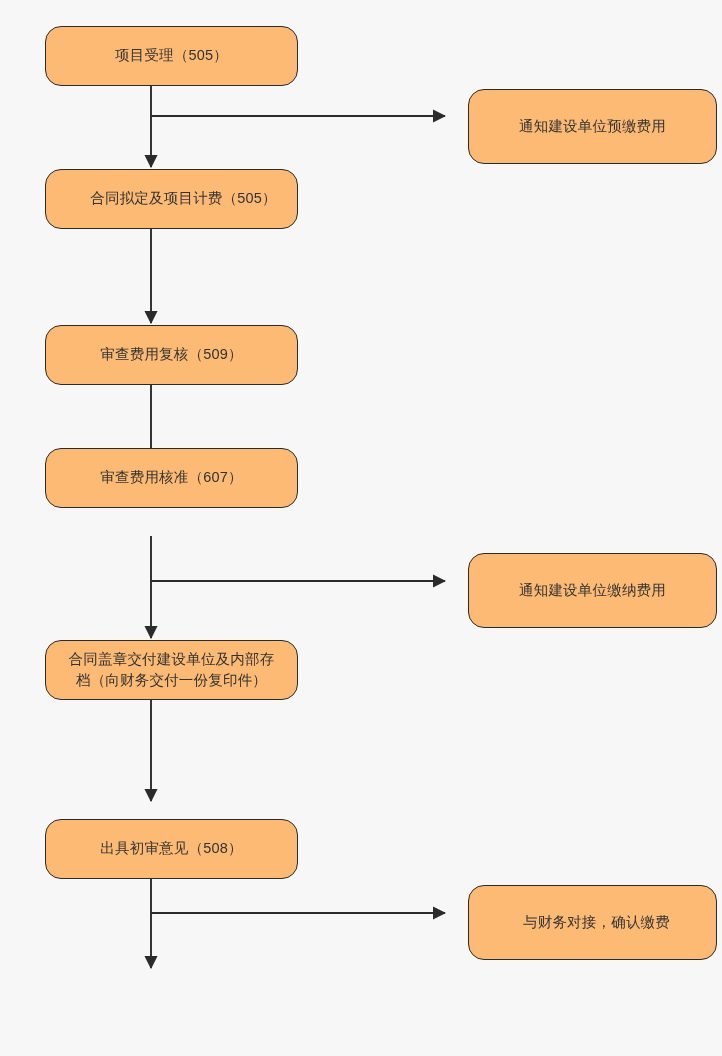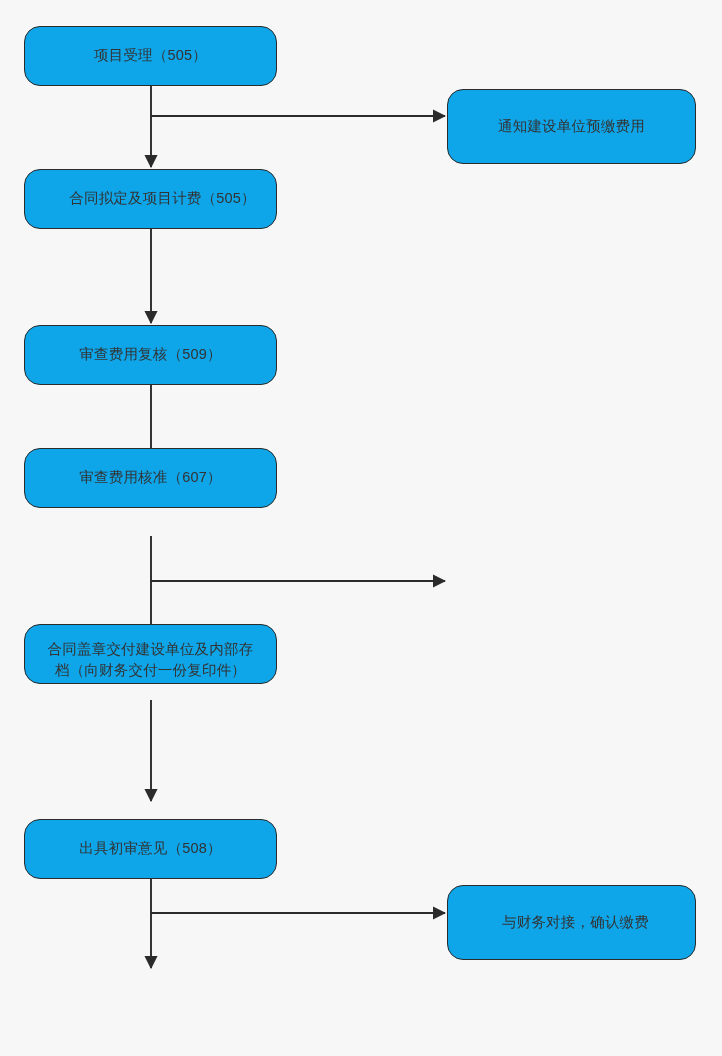--- a/index.html
+++ b/index.html
@@ -26,52 +26,53 @@
     left: 0;
     top: 0;
     width: 722px;
     height: 1056px;
     pointer-events: none;
   }
   
   .node {
     position: absolute;
     box-sizing: border-box;
-    background: #0ea5e9;
+    background: #fdba74;
     border: 1.6px solid #2b2b2b;
     border-radius: 16px;
     display: flex;
     align-items: center;
     justify-content: center;
     text-align: center;
     color: #333333;
     font-size: 14.5px;
     line-height: 1.45;
     letter-spacing: 0.2px;
     padding: 2px 10px;
+    margin-left: 21px;
   }
   .node .label {
     display: block;
     white-space: pre-line;
   }
   .node.left {
     left: 24px;
     width: 253px;
     height: 60px;
   }
   .node.right {
     left: 447px;
     width: 249px;
     height: 75px;
   }
   .n1  { top: 26px; }
   .n2  { top: 169px; padding-left: 34px; }
   .n3  { top: 325px; align-items: center; }
   .n4  { top: 448px; }
-  .n5  { top: 624px; align-items: flex-end; }
+  .n5  { top: 640px; }
   .n6  { top: 819px; }
   .n7  { top: 970px; }
   .r1  { top: 89px; }
   .r2  { top: 553px; }
   .r3  { top: 885px; padding-left: 18px; }
 </style>
 </head>
 <body>
 
 <div id="canvas">
@@ -122,18 +123,21 @@
 
   <div class="node left n6">
     <span class="label">出具初审意见（508）</span>
   </div>
 
 
   <div class="node right r1">
     <span class="label">通知建设单位预缴费用</span>
   </div>
 
+  <div class="node right r2">
+    <span class="label">通知建设单位缴纳费用</span>
+  </div>
 
   <div class="node right r3">
     <span class="label">与财务对接，确认缴费</span>
   </div>
 
 </div>
 
 </body></html>

